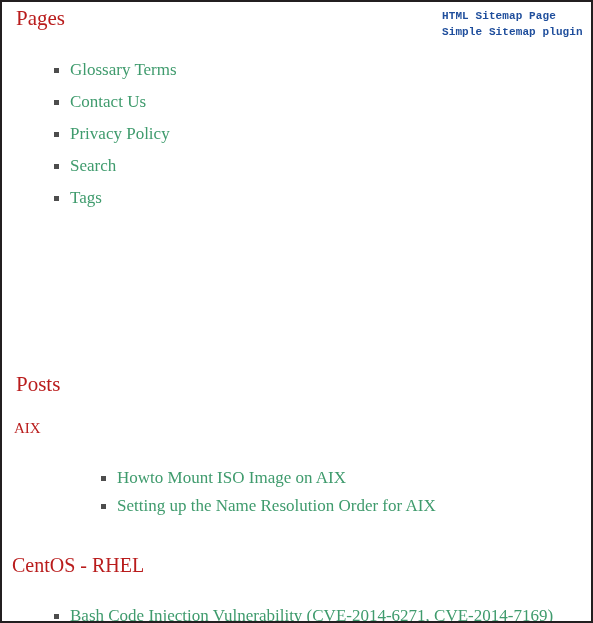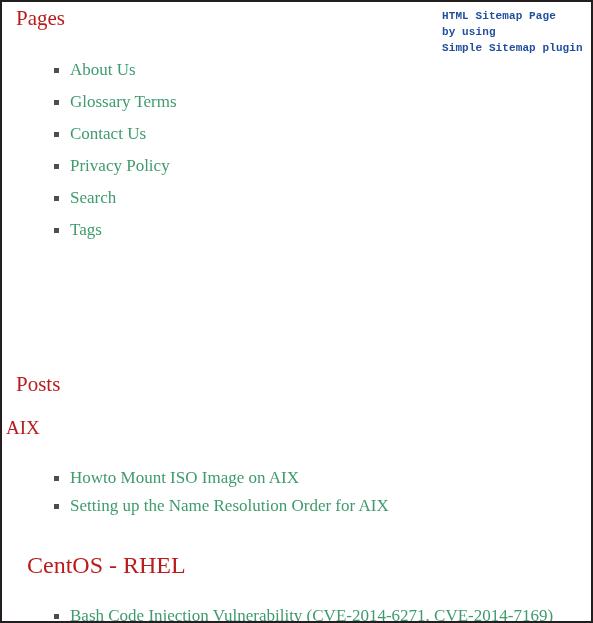--- a/index.html
+++ b/index.html
@@ -58,44 +58,45 @@
   .h-posts {
     position: absolute;
     top: 369px;
     left: 14px;
     font-size: 21px;
     line-height: 26px;
   }
   .h-aix {
     position: absolute;
     top: 414px;
-    left: 4px;
-    font-size: 19px;
+    left: 12px;
+    font-size: 15px;
     line-height: 24px;
   }
   .h-centos {
     position: absolute;
     top: 550px;
-    left: 25px;
-    font-size: 24px;
+    left: 10px;
+    font-size: 20px;
     line-height: 26px;
   }
   ul.link-list {
     list-style: none;
     margin: 0;
     padding: 0;
     position: absolute;
   }
   ul.pages-list {
     top: 52px;
     left: 0;
   }
   ul.aix-list {
     top: 462px;
     left: 0;
+    padding-left: 47px;
   }
   ul.centos-list {
     top: 600px;
     left: 0;
   }
   ul.pages-list > li {
     height: 32px;
     line-height: 32px;
   }
   ul.aix-list > li,
@@ -129,33 +130,28 @@
     font-size: 17px;
   }
 </style>
 </head>
 <body>
 
 <div id="page">
 
   <div class="annotation">
     <span class="annotation-line">HTML Sitemap Page</span>
-    <span class="annotation-line">by using</span>
     <span class="annotation-line">Simple Sitemap plugin</span>
   </div>
 
   <div class="content">
 
     <h2 class="section-title h-pages">Pages</h2>
 
     <ul class="link-list pages-list">
-      <li>
-        <span class="bullet"></span>
-        <a class="item-link" href="#">About Us</a>
-      </li>
       <li>
         <span class="bullet"></span>
         <a class="item-link" href="#">Glossary Terms</a>
       </li>
       <li>
         <span class="bullet"></span>
         <a class="item-link" href="#">Contact Us</a>
       </li>
       <li>
         <span class="bullet"></span>

